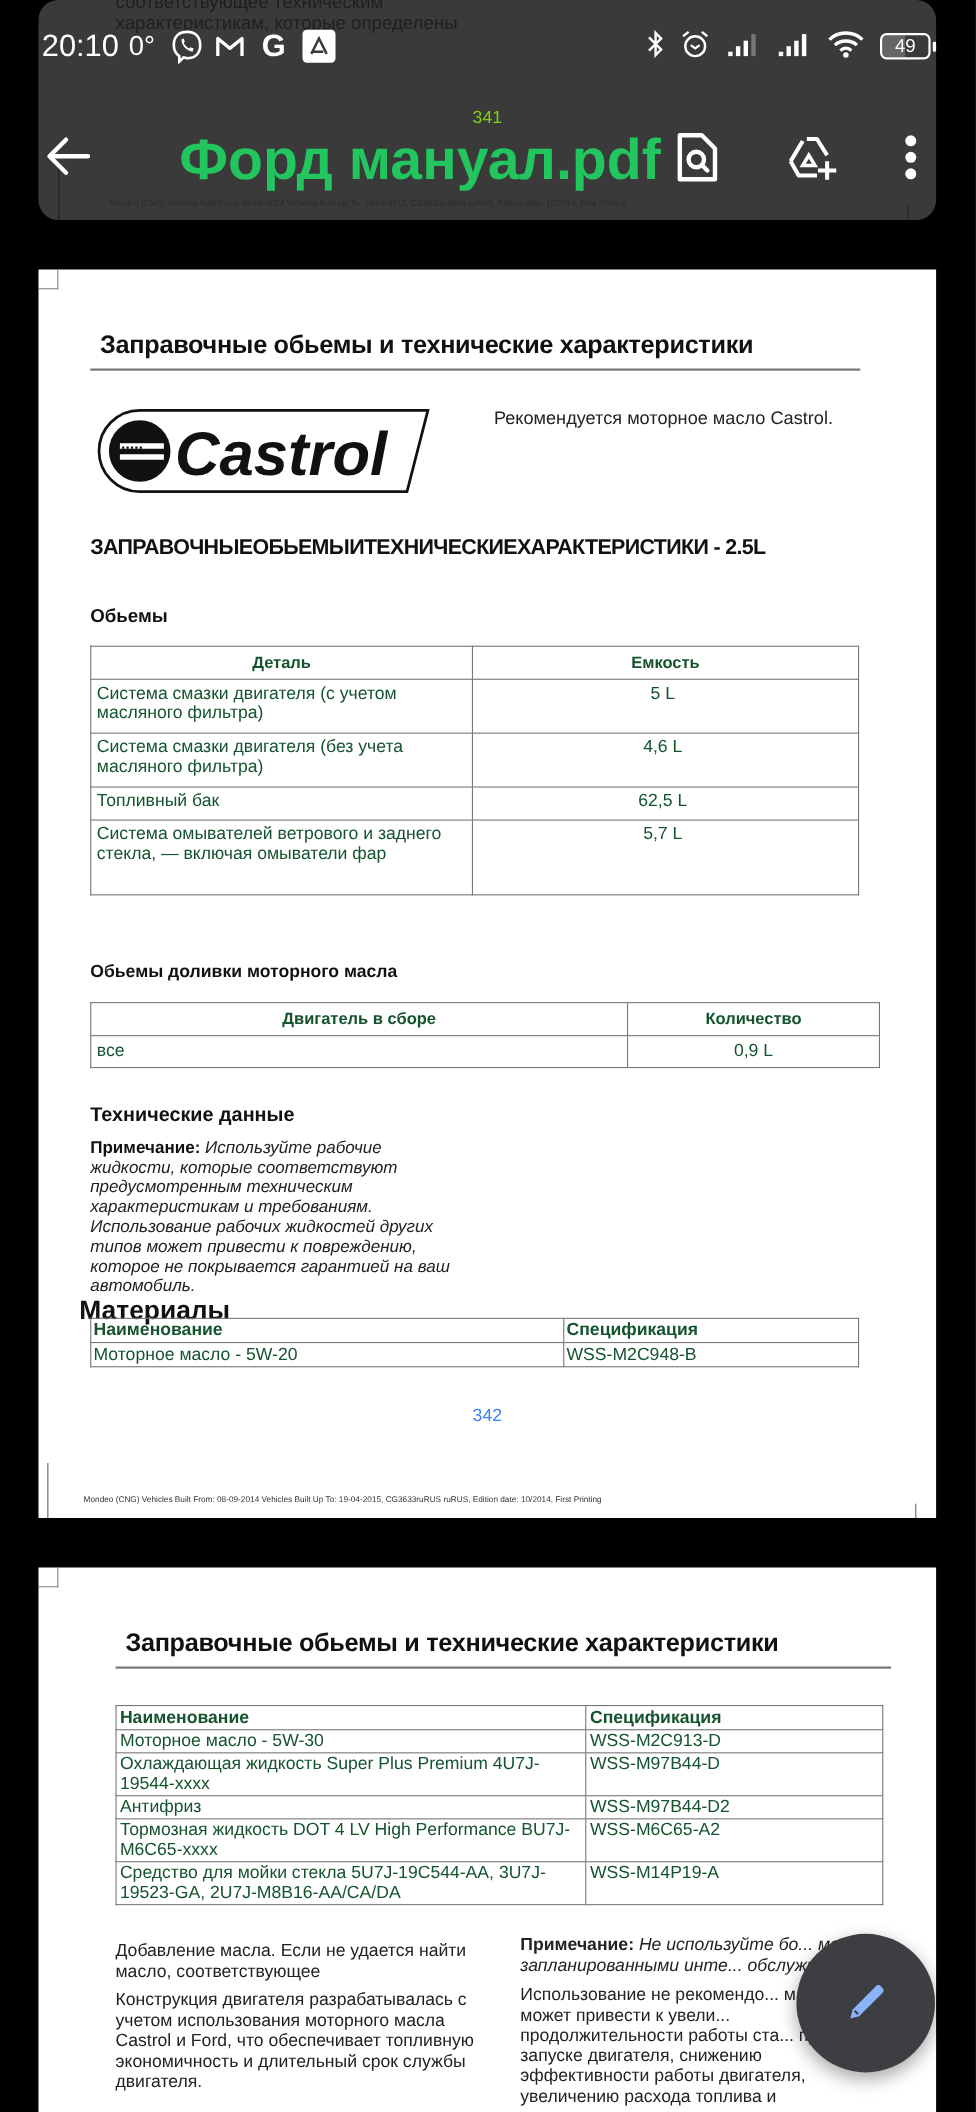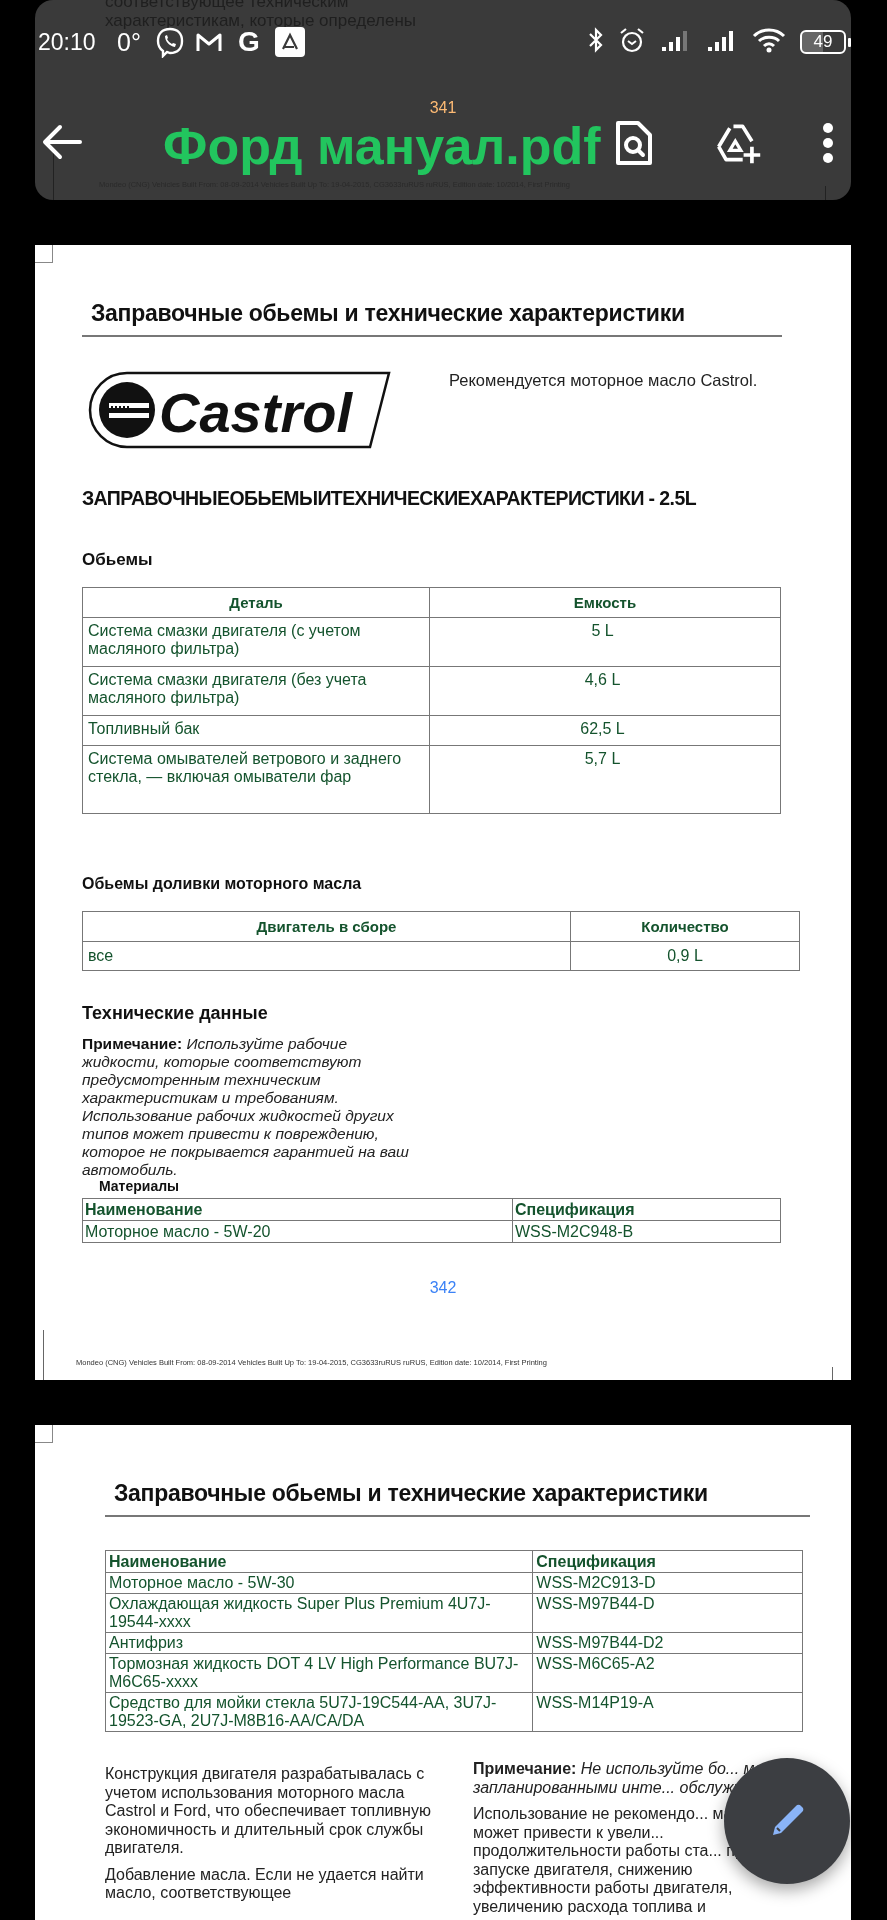--- a/index.html
+++ b/index.html
@@ -2,27 +2,27 @@
 <html><head>
 <meta charset="utf-8">
 <style>
   * { box-sizing: border-box; margin: 0; padding: 0; }
   html, body { width: 887px; height: 1920px; background: #000; overflow: hidden; }
   body { position: relative; font-family: "Liberation Sans", sans-serif; color: #111; }
 
   
   .top-area { position: absolute; left: 35px; top: 0; width: 816px; height: 200px; background: #3a3a3a; overflow: hidden; border-radius: 18px; }
   .prev-page-text { position: absolute; left: 70px; top: -8px; font-size: 17px; color: #1f1f1f; line-height: 19px; }
-  .prev-page-num { position: absolute; left: 0; width: 100%; top: 99px; text-align: center; font-size: 16px; color: #fdba74; }
+  .prev-page-num { position: absolute; left: 0; width: 100%; top: 99px; text-align: center; font-size: 16px; color: #84cc16; }
   .prev-footer { position: absolute; left: 64px; top: 180px; font-size: 7.5px; color: #2a2a2a; white-space: nowrap; }
   .prev-tick-l { position: absolute; left: 18px; top: 152px; width: 1px; height: 48px; background: #222; }
   .prev-tick-r { position: absolute; left: 790px; top: 186px; width: 1px; height: 14px; background: #222; }
 
   .status-bar { position: absolute; left: 0; top: 22px; width: 887px; height: 40px; display: flex; align-items: center; color: #fff; }
-  .sb-time { position: absolute; left: 38px; font-size: 23px; letter-spacing: 0px; }
+  .sb-time { position: absolute; left: 38px; font-size: 28px; letter-spacing: 0px; }
   .sb-temp { position: absolute; left: 117px; font-size: 25px; }
   .sb-icon { position: absolute; display: flex; align-items: center; justify-content: center; }
   .sb-right { position: absolute; right: 36px; display: flex; align-items: center; gap: 14px; }
 
   .toolbar { position: absolute; left: 0; top: 110px; width: 887px; height: 64px; color: #fff; }
   .tb-back { position: absolute; left: 40px; top: 12px; width: 44px; height: 40px; cursor: pointer; }
   .tb-title { position: absolute; left: 163px; top: 6px; font-size: 52px; color: #22c55e; white-space: nowrap; font-weight: bold; }
   .tb-btn { position: absolute; top: 8px; width: 48px; height: 50px; display: flex; align-items: center; justify-content: center; cursor: pointer; }
 
   
@@ -49,21 +49,21 @@
 
   .top-table { left: 47px; top: 666px; width: 718px; }
   .top-table th { font-weight: bold; font-size: 15px; text-align: center; height: 30px; vertical-align: middle; }
   .top-table td { padding: 4px 5px; line-height: 20px; }
   .top-table td.val { text-align: center; }
 
   .note { position: absolute; left: 47px; top: 1033px; width: 340px; font-size: 15.5px; line-height: 18px; color: #222; }
   .note b { color: #111; }
   .note i { font-style: italic; }
 
-  .mat-title { position: absolute; left: 64px; top: 1180px; font-weight: bold; font-size: 14px; text-align: center; }
+  .mat-title { position: absolute; left: 37px; top: 1180px; font-weight: bold; font-size: 24px; text-align: center; }
   .mat-table { left: 47px; top: 1199px; width: 699px; }
   .mat-table th { font-weight: bold; font-size: 16px; text-align: left; padding: 1px 2px; line-height: 19px; }
   .mat-table td { padding: 1px 2px; line-height: 19px; }
 
   .page-num { position: absolute; left: 0; width: 100%; top: 1035px; text-align: center; font-size: 16px; color: #3b82f6; }
   .footer { position: absolute; left: 41px; top: 1112px; font-size: 7.5px; color: #333; white-space: nowrap; }
   .footer-tick-l { position: absolute; left: 8px; top: 1085px; width: 1px; height: 50px; background: #666; }
   .footer-tick-r { position: absolute; left: 797px; top: 1122px; width: 1px; height: 13px; background: #666; }
 
   
@@ -317,22 +317,22 @@
       <td class="spec">WSS-M6C65-A2</td>
     </tr>
     <tr>
       <td>Средство для мойки стекла 5U7J-19C544-AA, 3U7J-19523-GA, 2U7J-M8B16-AA/CA/DA</td>
       <td class="spec">WSS-M14P19-A</td>
     </tr>
   </tbody>
     </table>
 
   <div class="col-text col-left" style="top:340px;">
+    <p>Добавление масла. Если не удается найти масло, соответствующее</p>
     <p>Конструкция двигателя разрабатывалась с учетом использования моторного масла Castrol и Ford, что обеспечивает топливную экономичность и длительный срок службы двигателя.</p>
-    <p>Добавление масла. Если не удается найти масло, соответствующее</p>
   </div>
   <div class="col-text col-right" style="top:335px;">
     <p><b>Примечание:</b> <i>Не используйте бо... между запланированными инте... обслуживания.</i></p>
     <p>Использование не рекомендо... масел может привести к увели... продолжительности работы ста... при запуске двигателя, снижению эффективности работы двигателя, увеличению расхода топлива и</p>
   </div>
 </div>
 
 <div class="fab">
   <svg width="48" height="48" viewBox="0 0 48 48">
     <path d="M10 38 L12 30 L33 9 A3 3 0 0 1 38 9 L39 10 A3 3 0 0 1 39 15 L18 36 Z" fill="#8ab4f8"></path>

